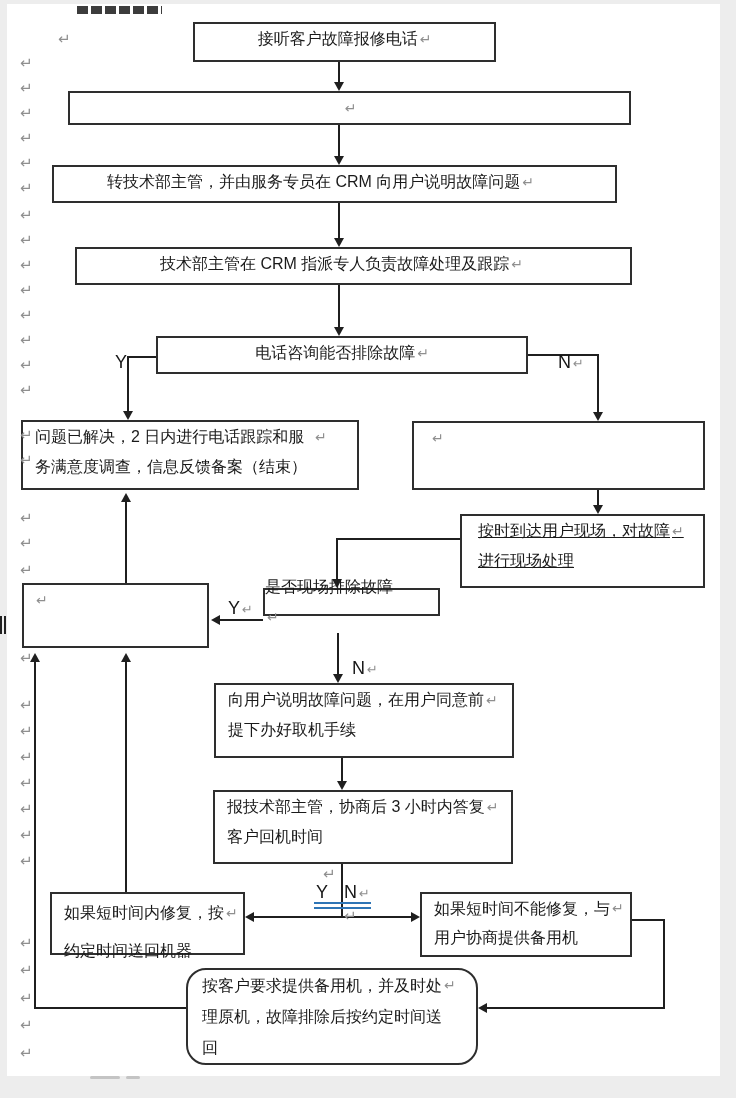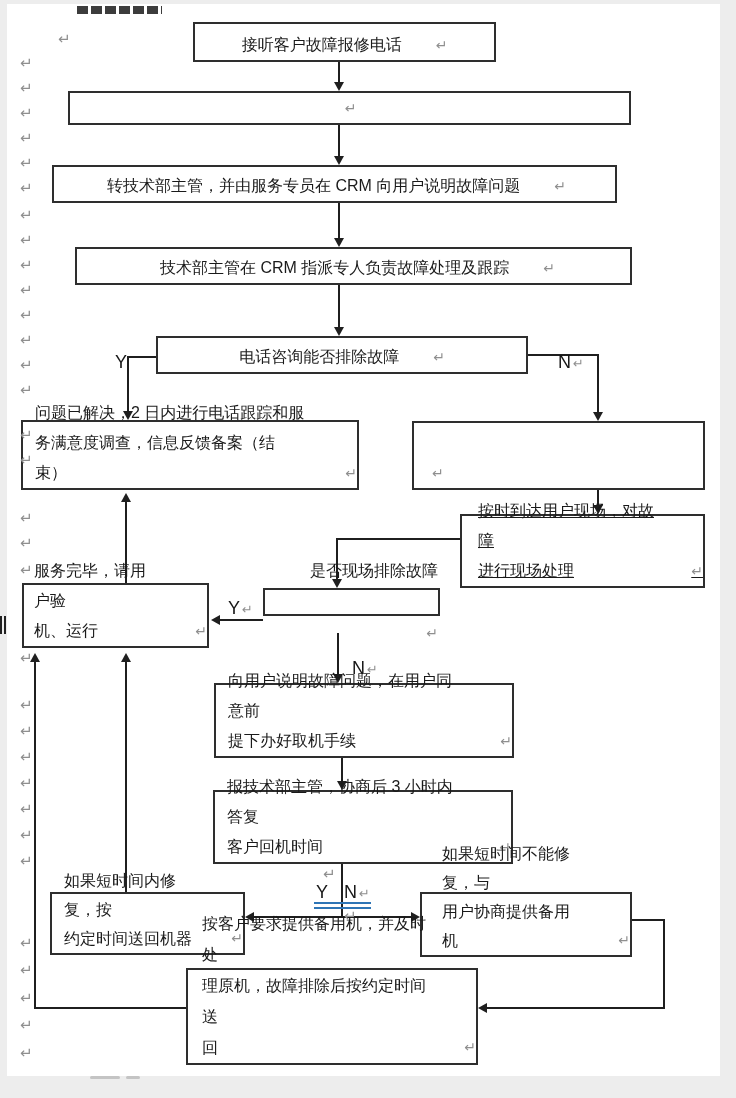--- a/index.html
+++ b/index.html
@@ -10,21 +10,21 @@
     position:relative;overflow:hidden;
   }
   #canvas{position:absolute;left:0;top:0;width:736px;height:1098px;}
   #surface{position:absolute;left:7px;top:4px;width:713px;height:1072px;background:#ffffff;}
 
   
   .box{
     position:absolute;box-sizing:border-box;
     border:2px solid #2e2e2e;background:#ffffff;
     color:#1a1a1a;font-size:16px;line-height:30px;
-    display:flex;align-items:flex-end;gap:32px;
+    display:flex;align-items:flex-start;
   }
   .box .t{white-space:pre-line;}
   .center{justify-content:center;text-align:center;}
   .pilcrow{color:#8f8f8f;font-size:14px;padding-left:2px;}
   .m-pilcrow{position:absolute;color:#8f8f8f;font-size:15px;line-height:16px;}
 
   
   .ln{position:absolute;background:#1f1f1f;}
   .ah{position:absolute;width:0;height:0;}
   .ah.down{border-left:5px solid transparent;border-right:5px solid transparent;border-top:9px solid #1f1f1f;}
@@ -44,23 +44,23 @@
   #b3 {left:52px;top:165px;width:565px;height:38px;padding-left:53px;}
   #b4 {left:75px;top:247px;width:557px;height:38px;padding-left:83px;}
   #b5 {left:156px;top:336px;width:372px;height:38px;}
   #b6 {left:21px;top:420px;width:338px;height:70px;padding-left:12px;}
   #b7 {left:412px;top:421px;width:293px;height:69px;padding-left:16px;}
   #b8 {left:460px;top:514px;width:245px;height:74px;padding-left:16px;text-decoration:underline;}
   #b9 {left:263px;top:588px;width:177px;height:28px;flex-direction:column;}
   #b10{left:22px;top:583px;width:187px;height:65px;padding-left:10px;}
   #b11{left:214px;top:683px;width:300px;height:75px;padding-left:12px;}
   #b12{left:213px;top:790px;width:300px;height:74px;padding-left:12px;}
-  #b13{left:50px;top:892px;width:195px;height:63px;padding-left:12px;line-height:29px;}
-  #b14{left:420px;top:892px;width:212px;height:65px;padding-left:20px;line-height:29px;}
-  #b15{left:186px;top:968px;width:292px;height:97px;padding-left:14px;line-height:31px;}
+  #b13{left:50px;top:892px;width:195px;height:63px;padding-left:12px;line-height:38px;}
+  #b14{left:420px;top:892px;width:212px;height:65px;padding-left:12px;line-height:29px;}
+  #b15{left:186px;top:968px;width:292px;height:97px;padding-left:14px;line-height:31px;border-radius:20px;}
 
   
   #title-frag{position:absolute;left:77px;top:6px;width:85px;height:8px;
     background:repeating-linear-gradient(90deg,#3c3c3c 0 11px,transparent 11px 14px);}
   #edge-mark{position:absolute;left:0;top:616px;width:7px;height:18px;
     background:linear-gradient(90deg,#222 0 2px,transparent 2px 4px,#222 4px 6px,transparent 6px);}
   .smudge{position:absolute;height:3px;background:#c4c4c4;border-radius:2px;}
 </style>
 </head>
 <body>
@@ -171,22 +171,20 @@
   <div class="box" id="b8">
       <span class="t">按时到达用户现场，对故障
 进行现场处理</span>
       <span class="pilcrow">↵</span>
     </div>
   <div class="box center" id="b9">
       <span class="t">是否现场排除故障</span>
       <span class="pilcrow">↵</span>
     </div>
   <div class="box" id="b10">
-      <span class="t">服务完毕，请用户验
-机、运行</span>
       <span class="pilcrow">↵</span>
     </div>
   <div class="box" id="b11">
       <span class="t">向用户说明故障问题，在用户同意前
 提下办好取机手续</span>
       <span class="pilcrow">↵</span>
     </div>
   <div class="box" id="b12">
       <span class="t">报技术部主管，协商后 3 小时内答复
 客户回机时间</span>

